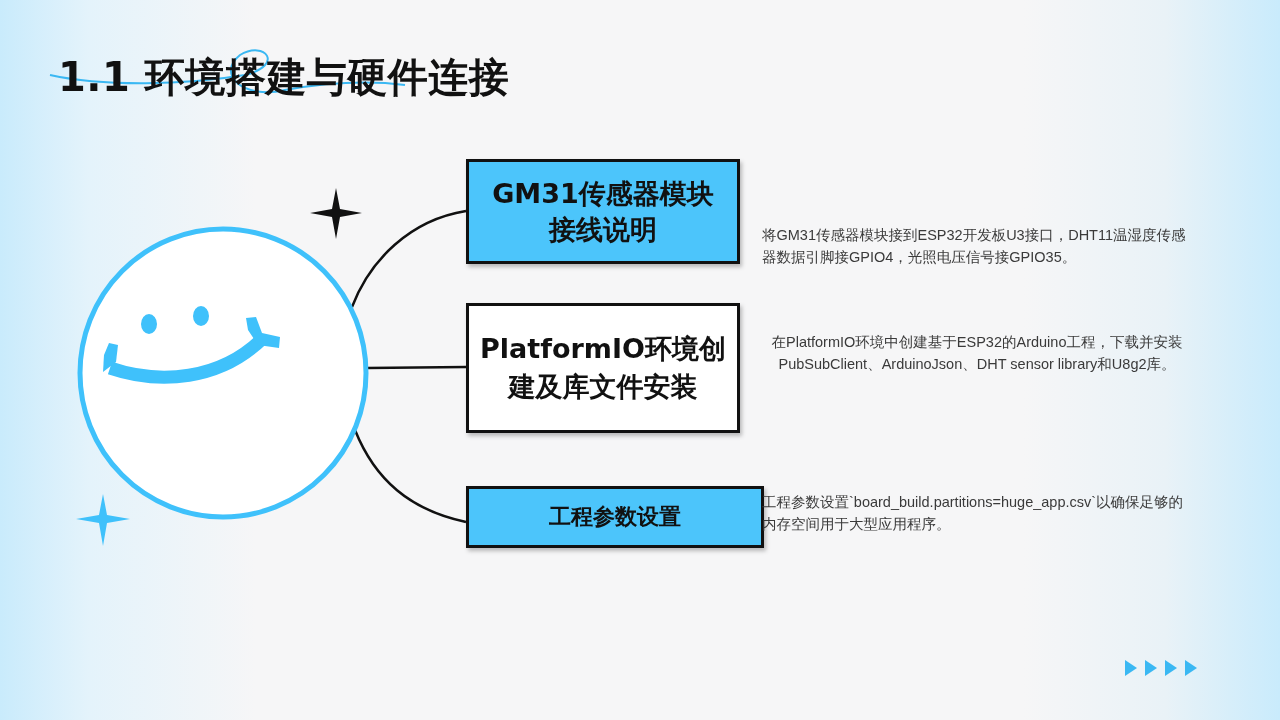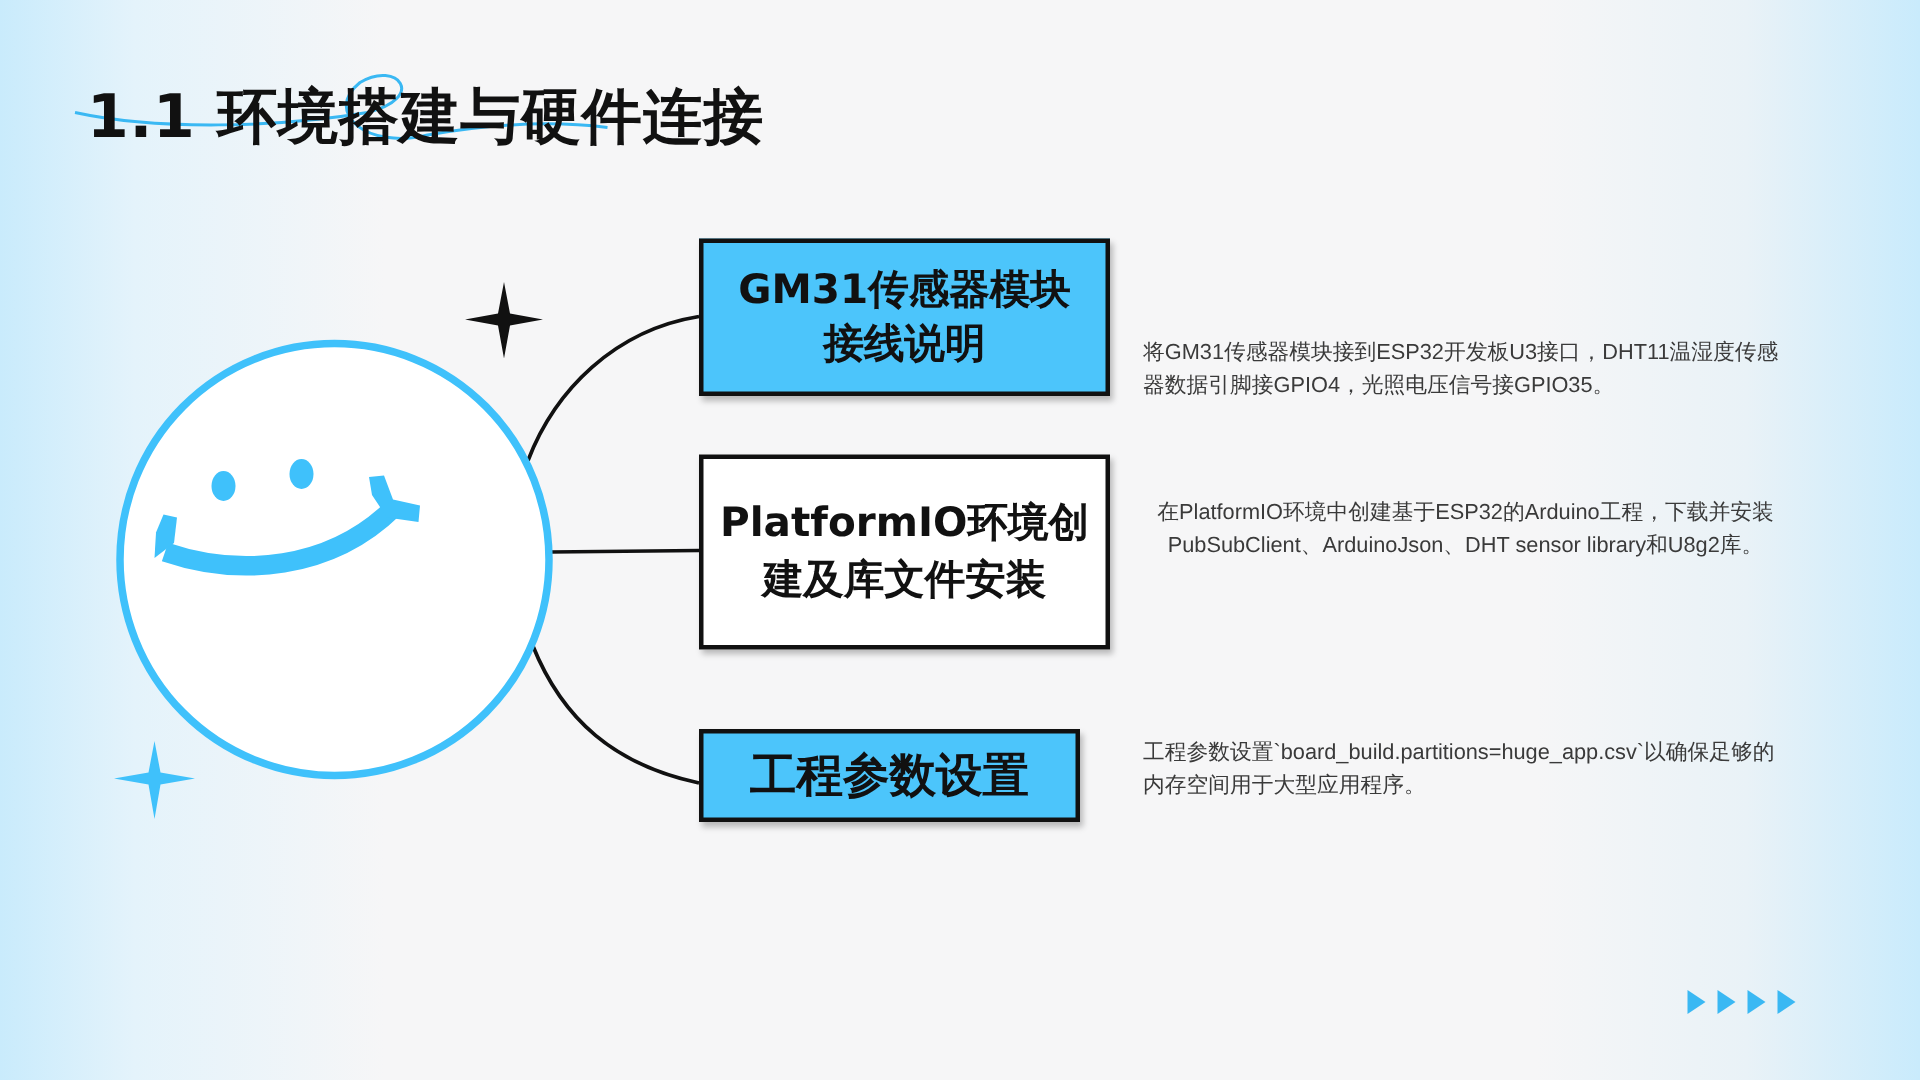--- a/index.html
+++ b/index.html
@@ -18,21 +18,21 @@
   .box {
     position:absolute; border:3px solid #111; box-sizing:border-box;
     display:flex; align-items:center; justify-content:center; text-align:center;
     font-family: "DejaVu Sans", sans-serif; font-weight:bold; color:#111;
     box-shadow: 2px 3px 4px rgba(0,0,0,0.25);
   }
   .box.blue { background:#4cc5fb; }
   .box.white { background:#ffffff; }
   .box1 { left:466px; top:159px; width:274px; height:105px; font-size:27px; line-height:36px; padding:0 12px; }
   .box2 { left:466px; top:303px; width:274px; height:130px; font-size:27px; line-height:38px; padding:4px 10px; }
-  .box3 { left:466px; top:486px; width:254px; height:62px; font-size:31px;text-align:center; }
+  .box3 { left:466px; top:486px; width:298px; height:62px; font-size:22px;text-align:center; }
   .desc {
     position:absolute; left:762px; width:430px; font-size:14.5px; line-height:22px; color:#3a3a3a;
   }
   .desc1 { top:188px;margin-top:36px; }
   .desc2 { top:331px;text-align:center; }
   .desc3 { top:491px; }
   .arrows { position:absolute; left:1125px; top:660px; display:flex; gap:8px; }
   .arrow { width:0; height:0; border-top:8px solid transparent; border-bottom:8px solid transparent; border-left:12px solid #3ab8f3; }
 </style>
 </head>

